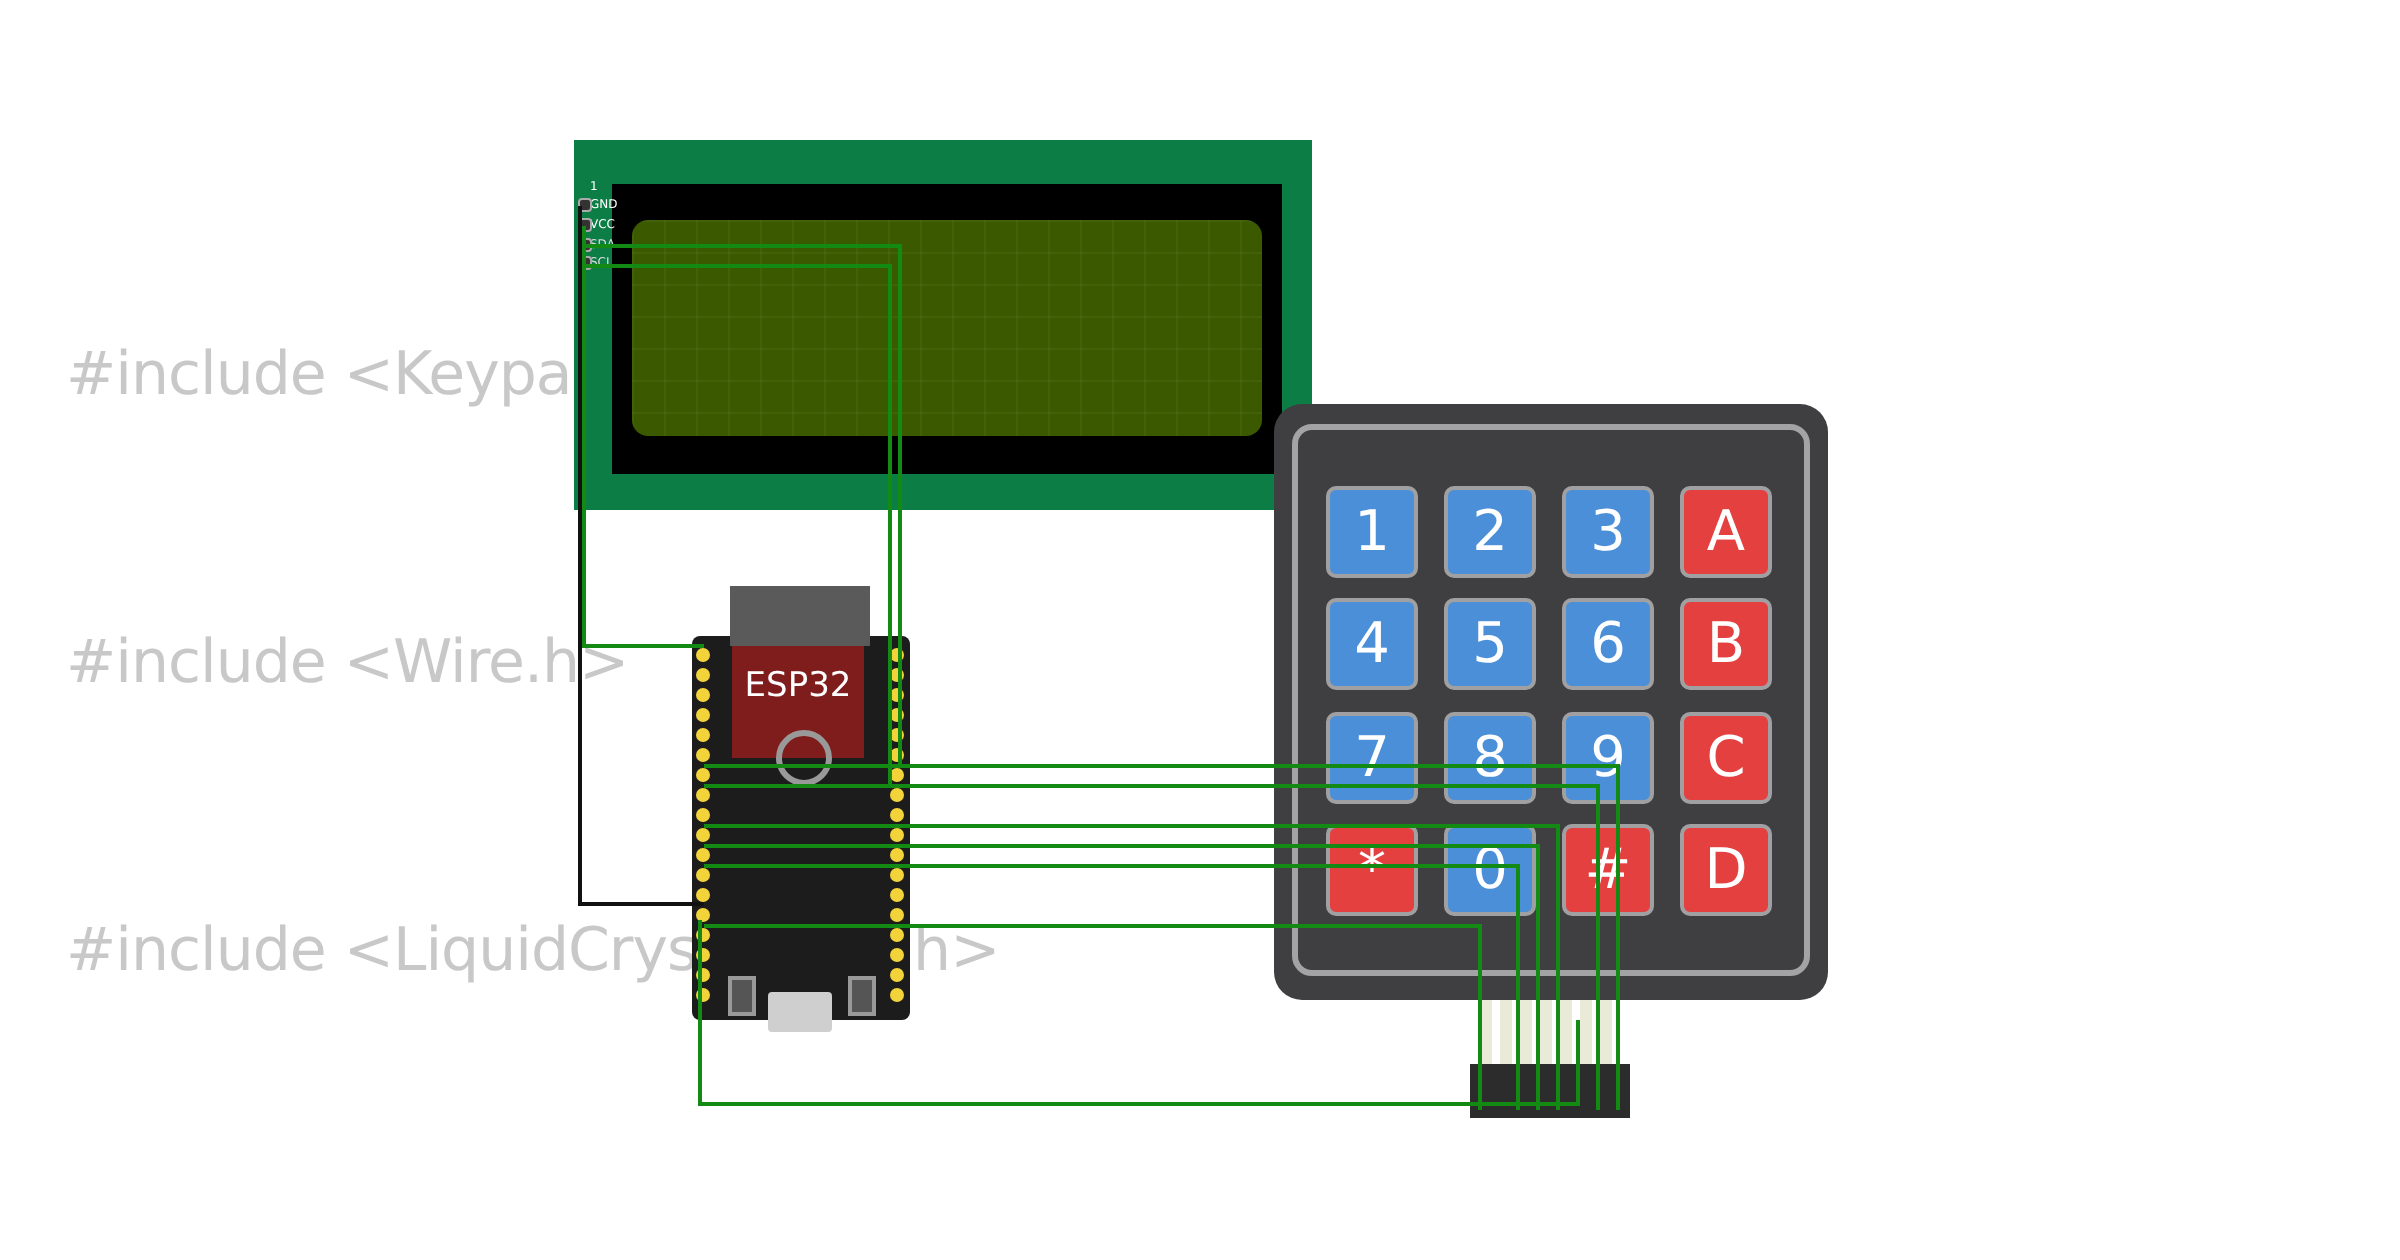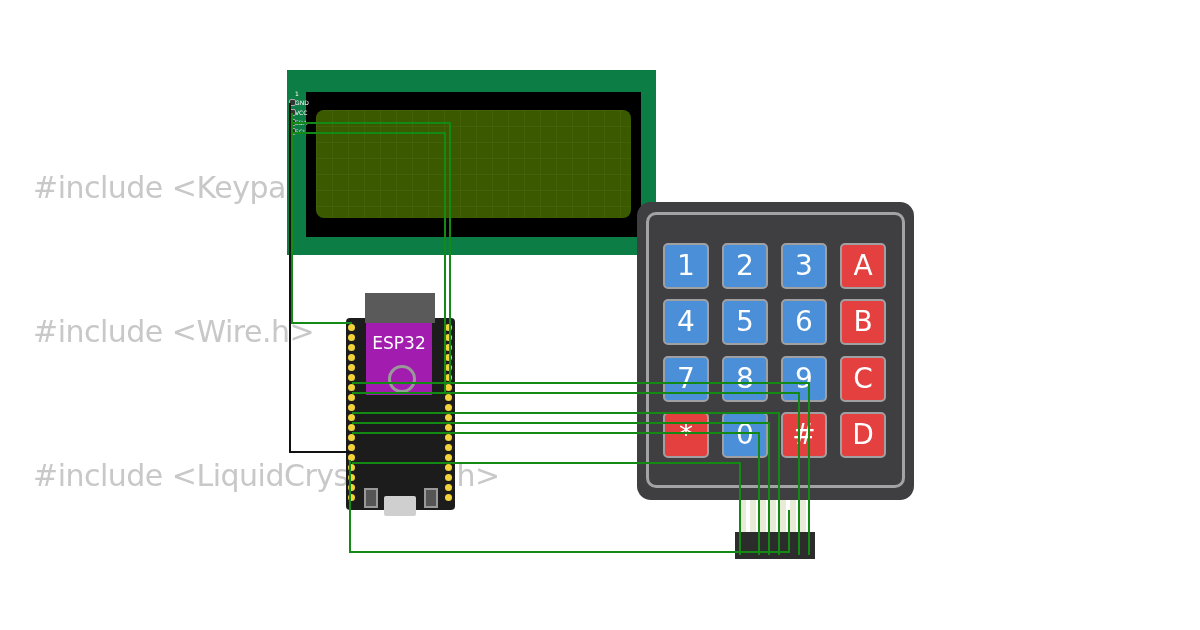--- a/index.html
+++ b/index.html
@@ -8,21 +8,21 @@
   .code div { height:48px; }
   .lcd { position:absolute; left:287px; top:70px; width:369px; height:185px; background:#0c7d45; }
   .lcd .frame { position:absolute; left:19px; top:22px; width:335px; height:145px; background:#000; }
   .lcd .screen { position:absolute; left:10px; top:18px; width:315px; height:108px; background:#3b5a00; border-radius:8px;
      background-image:linear-gradient(90deg, rgba(255,255,255,0.04) 1px, transparent 1px), linear-gradient(rgba(255,255,255,0.04) 1px, transparent 1px);
      background-size:16px 16px; }
   .lcd .pinlbl { position:absolute; left:8px; font-size:6px; color:#fff; font-family:"DejaVu Sans", sans-serif; }
   .lcd .pin { position:absolute; left:2px; width:5px; height:5px; border:1px solid #aaa; border-radius:2px; background:#333; }
   .esp { position:absolute; left:346px; top:318px; width:109px; height:192px; background:#1c1c1c; border-radius:4px; }
   .esp .ant { position:absolute; left:19px; top:-25px; width:70px; height:30px; background:#5a5a5a; }
-  .esp .chip { position:absolute; left:20px; top:5px; width:66px; height:72px; background:#a21caf; }
+  .esp .chip { position:absolute; left:20px; top:5px; width:66px; height:56px; background:#7f1d1d; }
   .esp .chip span { position:absolute; left:0; right:0; top:10px; text-align:center; color:#fff; font-size:17px; font-family:"DejaVu Sans", sans-serif; }
   .esp .logo { position:absolute; left:22px; top:42px; width:22px; height:22px; border:3px solid #999; border-radius:50%; }
   .esp .pinrow { position:absolute; top:6px; width:8px; }
   .esp .pinrow i { display:block; width:7px; height:7px; background:#f2d43a; border-radius:50%; margin-bottom:3px; }
   .esp .usb { position:absolute; left:38px; top:178px; width:32px; height:20px; background:#cfcfcf; border-radius:2px; }
   .esp .btn { position:absolute; top:170px; width:10px; height:16px; background:#555; border:2px solid #999; }
   .keypad { position:absolute; left:637px; top:202px; width:277px; height:298px; background:#3f3f42; border-radius:14px; }
   .keypad .inner { position:absolute; left:9px; top:10px; width:253px; height:270px; border:3px solid #a3a3a6; border-radius:10px; }
   .key { position:absolute; width:42px; height:42px; border:2px solid #a0a0a3; border-radius:5px; color:#fff; font-size:28px; text-align:center; line-height:42px; font-family:"DejaVu Sans", sans-serif; }
   .key.blue { background:#4a8fd8; }

